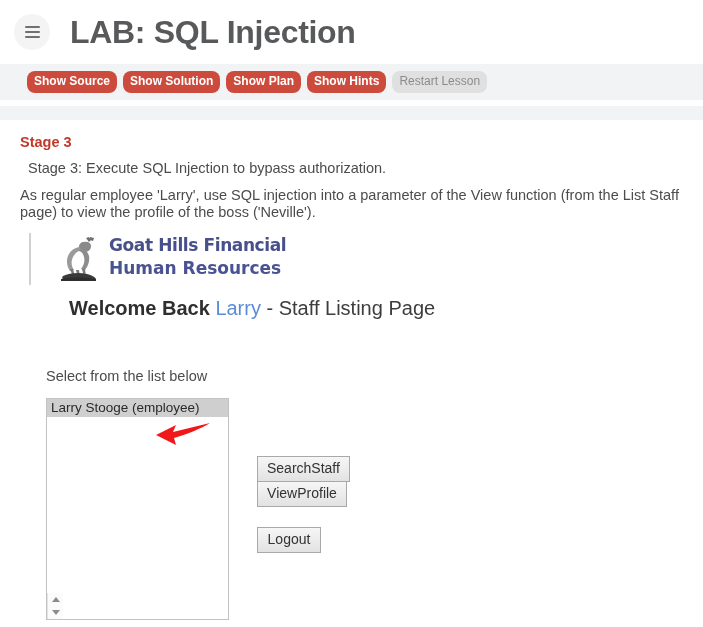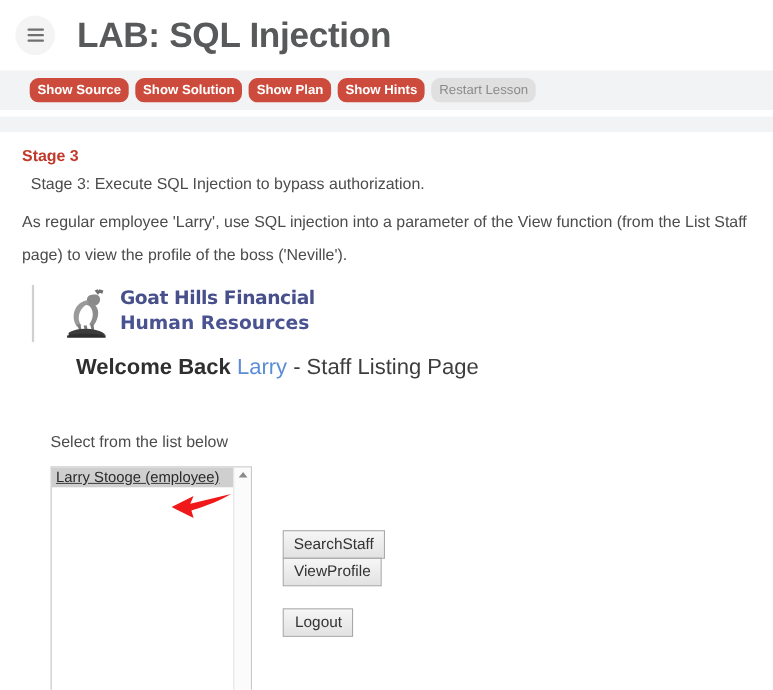--- a/index.html
+++ b/index.html
@@ -107,21 +107,21 @@
   }
   .stage-line {
     font-size: 14.5px;
     color: #4c4c4c;
     line-height: 21px;
     margin: 8px;
   }
   .stage-para {
     font-size: 14.5px;
     color: #4c4c4c;
-    line-height: 30px;
+    line-height: 17px;
     margin: 0;
     max-width: 660px;
   }
 
   
   .lesson-frame {
     margin-top: 12px;
     margin-left: 9px;
     position: relative;
   }
@@ -180,24 +180,23 @@
     margin-left: 17px;
     position: relative;
   }
   .staff-listbox {
     width: 183px;
     height: 222px;
     border: 1px solid #c3c3c3;
     background: #ffffff;
     box-sizing: border-box;
     display: flex;
-    flex-direction: row;
+    flex-direction: column;
     font-size: 13.5px;
     overflow: hidden;
-    text-decoration: underline;
   }
   .listbox-items {
     flex: 1 1 auto;
     padding: 0;
   }
   .list-option {
     background: #cfcfcf;
     color: #2a2a2a;
     font-size: 13.5px;
     padding: 1px 3px 2px 4px;
@@ -240,21 +239,21 @@
   .classic-btn {
     font-family: "Liberation Sans", sans-serif;
     font-size: 14px;
     color: #333333;
     background: linear-gradient(#f6f6f6, #e2e2e2);
     border: 1px solid #a9a9a9;
     padding: 2px 9px 3px 9px;
     cursor: pointer;
     box-sizing: border-box;
     min-width: 90px;
-    text-align: right;
+    text-align: center;
     line-height: 19px;
   }
   .classic-btn + .classic-btn { margin-top: -1px; }
   .btn-logout-wrap { margin-top: 20px; }
   .classic-btn.logout { min-width: 64px; }
 
   .pointer-arrow {
     position: absolute;
     left: 108px;
     top: 24px;

